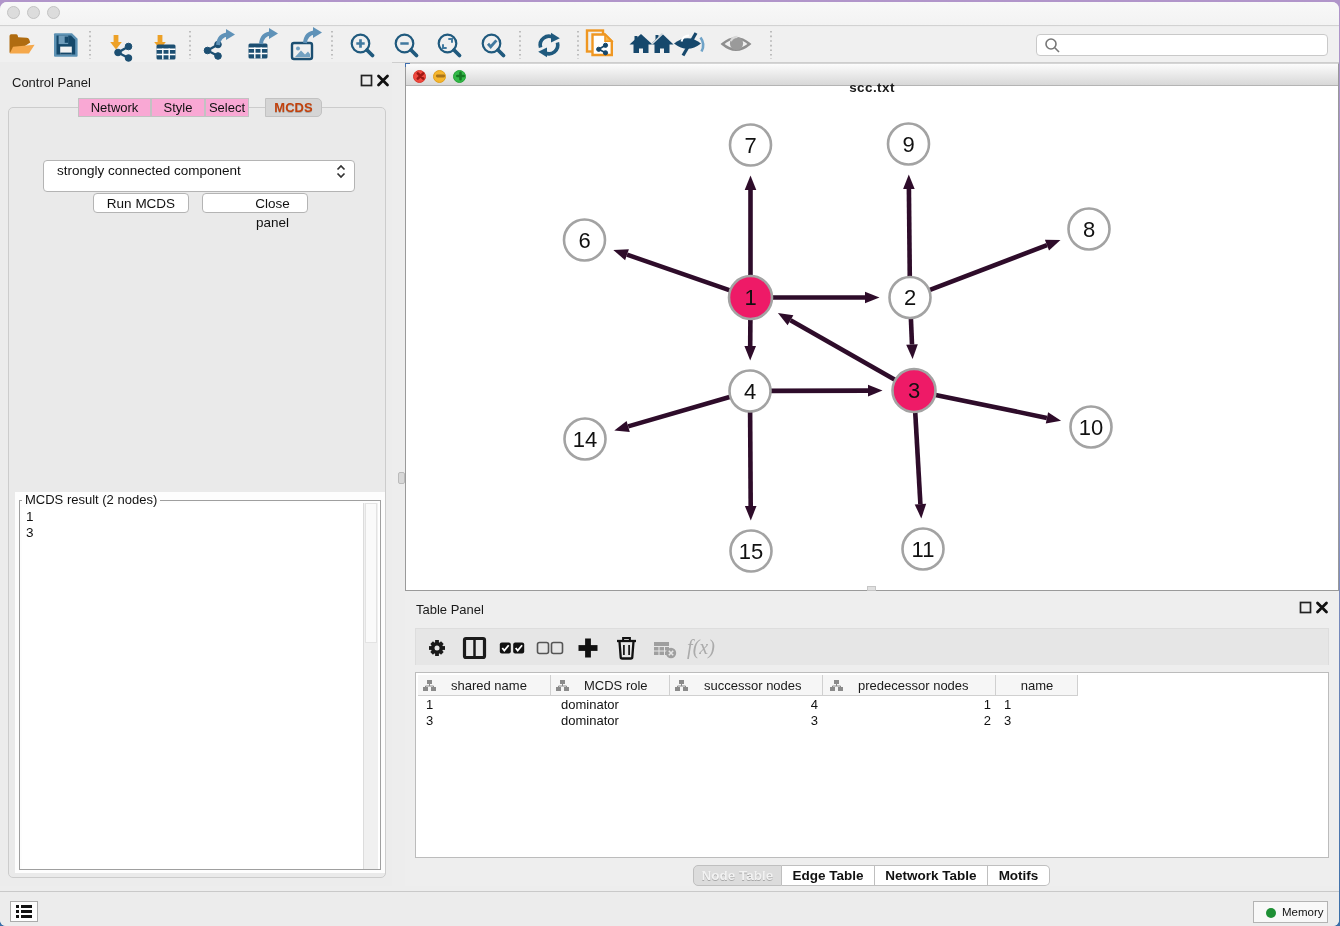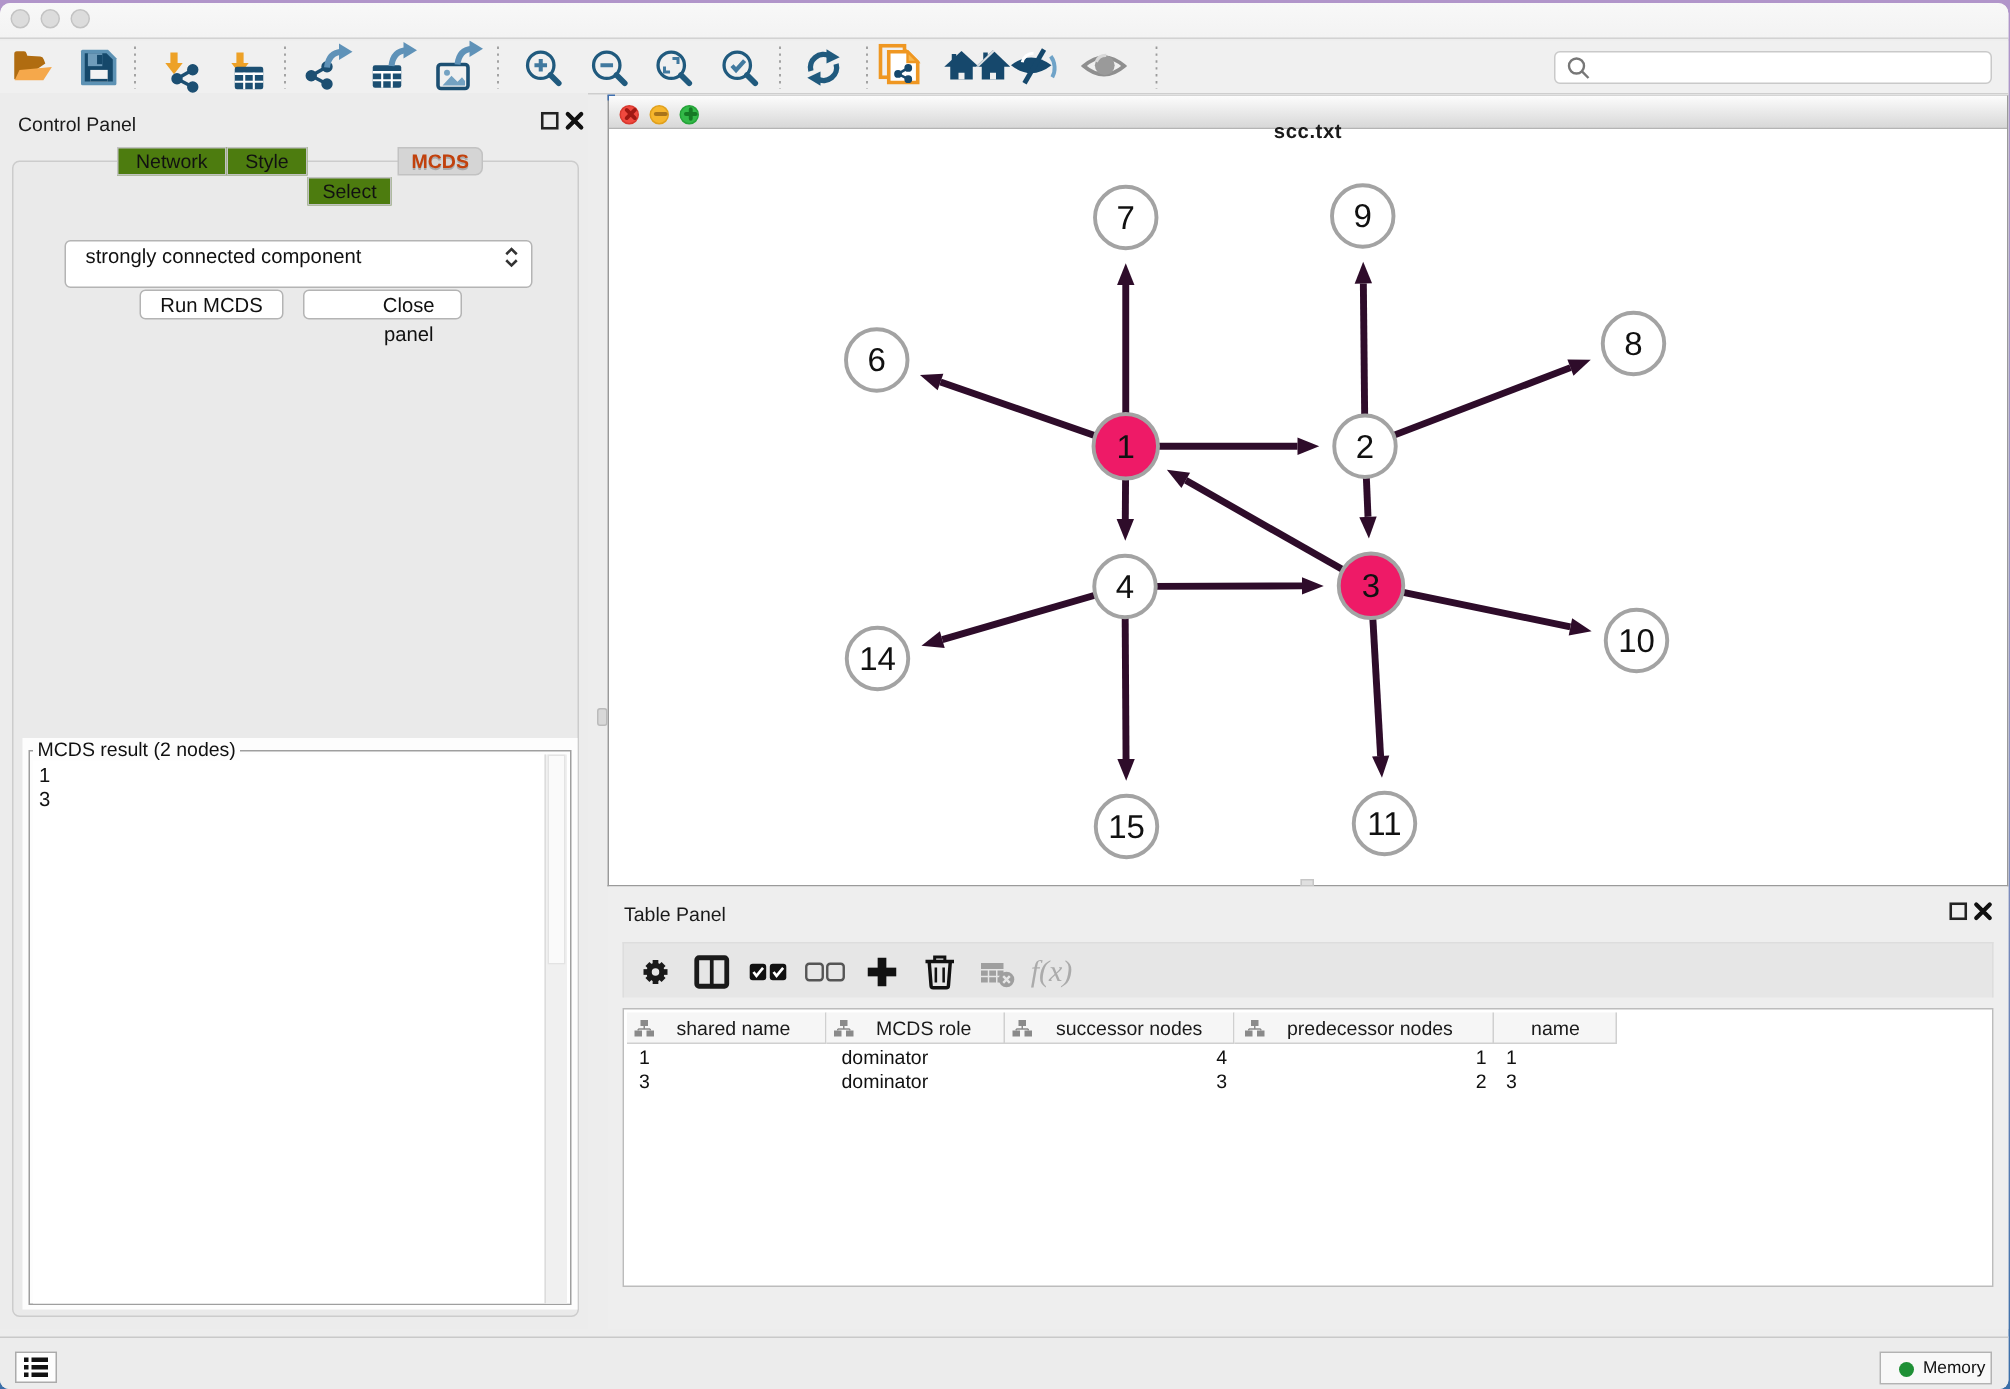--- a/index.html
+++ b/index.html
@@ -9,21 +9,21 @@
 #win { position:absolute; left:0; top:2px; width:1339px; height:924px; background:#ededed; border-radius:7px 7px 6px 6px; overflow:hidden; }
 #titlebar { position:absolute; left:0; top:0; width:100%; height:24px; background:linear-gradient(#f8f8f8,#f3f3f3); border-bottom:1px solid #d2d2d2; }
 .tl { position:absolute; top:4px; width:13px; height:13px; border-radius:50%; background:#dcdcdc; border:1px solid #c3c3c3; }
 #title { position:absolute; width:100%; text-align:center; top:4px; font-size:13.5px; color:#b7b7b7; }
 #toolbar { position:absolute; left:0; top:25px; width:100%; height:36px; background:#f0f0f0; border-bottom:1px solid #cecece; }
 #searchbox { position:absolute; left:1036px; top:7px; width:292px; height:22px; background:#fff; border:1px solid #c9c9c9; border-radius:4px; }
 #cp { position:absolute; left:0; top:60px; width:392px; height:824px; background:#ececec; }
 #cphead { position:absolute; left:12px; top:13px; font-size:13px; color:#1a1a1a; }
 #cppane { position:absolute; left:8px; top:45px; width:378px; height:771px; background:#eaeaea; border:1px solid #cccccc; border-radius:5px; }
 .tabrow { position:absolute; top:36px; height:19px; font-size:13px; }
-.tab { position:absolute; top:0; height:19px; background:#4d7c0f; border:1px solid #c2c2c2; color:#111; text-align:center; line-height:18px; }
+.tab { position:absolute; top:0; height:19px; background:#f9a8d4; border:1px solid #c2c2c2; color:#111; text-align:center; line-height:18px; }
 .tabsel { background:#d5d5d5; color:#c2410c; text-shadow:0 1px 0 #aaa;font-weight:bold; }
 #netwin { position:absolute; left:405px; top:61px; width:934px; height:528px; border:1px solid #9a9a9a; border-top:1px solid #d5d5d5; background:#fff; }
 #nettitle { position:absolute; left:0; top:0; width:100%; height:22px; background:linear-gradient(#fcfcfc,#d8d8d8); border-bottom:1px solid #b4b4b4; }
 #nettitle span { display:block; text-align:center; font-size:13.5px; font-weight:600; letter-spacing:0.4px; color:#1a1a1a; padding-top:16px; }
 .mac { position:absolute; top:5.5px; width:13px; height:13px; border-radius:50%; }
 #tp { position:absolute; left:405px; top:589px; width:934px; height:295px; background:#eeeeee; }
 #tphead { position:absolute; left:11px; top:11px; font-size:13px; color:#1a1a1a; }
 #tptools { position:absolute; left:10px; top:37px; width:914px; height:37px; background:#e6e6e6; border:1px solid #dddddd; border-bottom:none; }
 #tbl { position:absolute; left:10px; top:81px; width:914px; height:186px; background:#fff; border:1px solid #bcbcbc; }
 .th { position:absolute; top:2px; height:21px; background:#f6f6f6; border-right:1px solid #d0d0d0; border-bottom:1px solid #d0d0d0; font-size:13px; color:#1a1a1a; }
@@ -185,21 +185,21 @@
   <div id="cp">
     <div id="cphead">Control Panel</div>
 <svg width="392" height="30" style="position:absolute;left:0;top:0" viewBox="0 0 392 30">
 <rect x="361.5" y="13.5" width="10" height="10" fill="none" stroke="#222" stroke-width="1.7"></rect>
 <path d="M378.5 14 L387.5 23 M387.5 14 L378.5 23" stroke="#111" stroke-width="2.8" stroke-linecap="round"></path>
 </svg>
     <div id="cppane"></div>
     <div class="tabrow">
       <div class="tab" style="left:78px; width:73px;">Network</div>
       <div class="tab" style="left:151px; width:54px;">Style</div>
-      <div class="tab" style="left:205px; width:56px;margin-top:20px;">Select</div>
+      <div class="tab" style="left:205px; width:44px;">Select</div>
       <div class="tab tabsel" style="left:265px; width:57px; border-radius:0 5px 5px 0;">MCDS</div>
     </div>
     <div style="position:absolute; left:43px; top:98px; width:312px; height:32px; background:#fff; border:1px solid #b4b4b4; border-radius:4px; font-size:13.5px; color:#111;">
       <span style="position:absolute; left:13px; top:2px;">strongly connected component</span>
       <svg width="12" height="15" style="position:absolute; right:7px; top:2.5px;" viewBox="0 0 12 15">
         <path d="M2.5 5.5 L6 2 L9.5 5.5" stroke="#333" stroke-width="1.7" fill="none"></path>
         <path d="M2.5 9.5 L6 13 L9.5 9.5" stroke="#333" stroke-width="1.7" fill="none"></path>
       </svg>
     </div>
     <div style="position:absolute; left:93px; top:131px; width:96px; height:20px; background:#fff; border:1px solid #b4b4b4; border-radius:4px; text-align:center; font-size:13.5px; line-height:19px; color:#111;">Run MCDS</div>
@@ -390,20 +390,26 @@
 <text x="402" y="36" font-size="13" fill="#111" text-anchor="end">4</text>
 <text x="575" y="36" font-size="13" fill="#111" text-anchor="end">1</text>
 <text x="588" y="36" font-size="13" fill="#111">1</text>
 <text x="10" y="52" font-size="13" fill="#111">3</text>
 <text x="145" y="52" font-size="13" fill="#111">dominator</text>
 <text x="402" y="52" font-size="13" fill="#111" text-anchor="end">3</text>
 <text x="575" y="52" font-size="13" fill="#111" text-anchor="end">2</text>
 <text x="588" y="52" font-size="13" fill="#111">3</text>
 </svg>
     </div>
+    <div id="tptabs">
+<div style="position:absolute; left:288px; width:89px; height:21px; background:#dcdcdc; border:1px solid #bfbfbf; border-radius:5px 0 0 5px; text-align:center; line-height:20px; color:#f2f2f2; text-shadow:0 1px 0 #a8a8a8;">Node Table</div>
+<div style="position:absolute; left:377px; width:93px; height:21px; background:#fff; border:1px solid #bfbfbf; border-left:none; text-align:center; line-height:20px; color:#111;">Edge Table</div>
+<div style="position:absolute; left:470px; width:113px; height:21px; background:#fff; border:1px solid #bfbfbf; border-left:none; text-align:center; line-height:20px; color:#111;">Network Table</div>
+<div style="position:absolute; left:583px; width:62px; height:21px; background:#fff; border:1px solid #bfbfbf; border-left:none; border-radius:0 5px 5px 0; text-align:center; line-height:20px; color:#111;">Motifs</div>
+        </div>
   </div>
   <div id="status">
     <div id="listbtn">
           <svg width="26" height="19" viewBox="0 0 26 19" style="position:absolute;left:0;top:0">
 <g fill="#111">
 <rect x="5" y="3" width="3" height="3"></rect>
               <rect x="5" y="8" width="3" height="3"></rect>
               <rect x="5" y="13" width="3" height="3"></rect>
 <rect x="10" y="3" width="11" height="3"></rect>
               <rect x="10" y="8" width="11" height="3"></rect>

